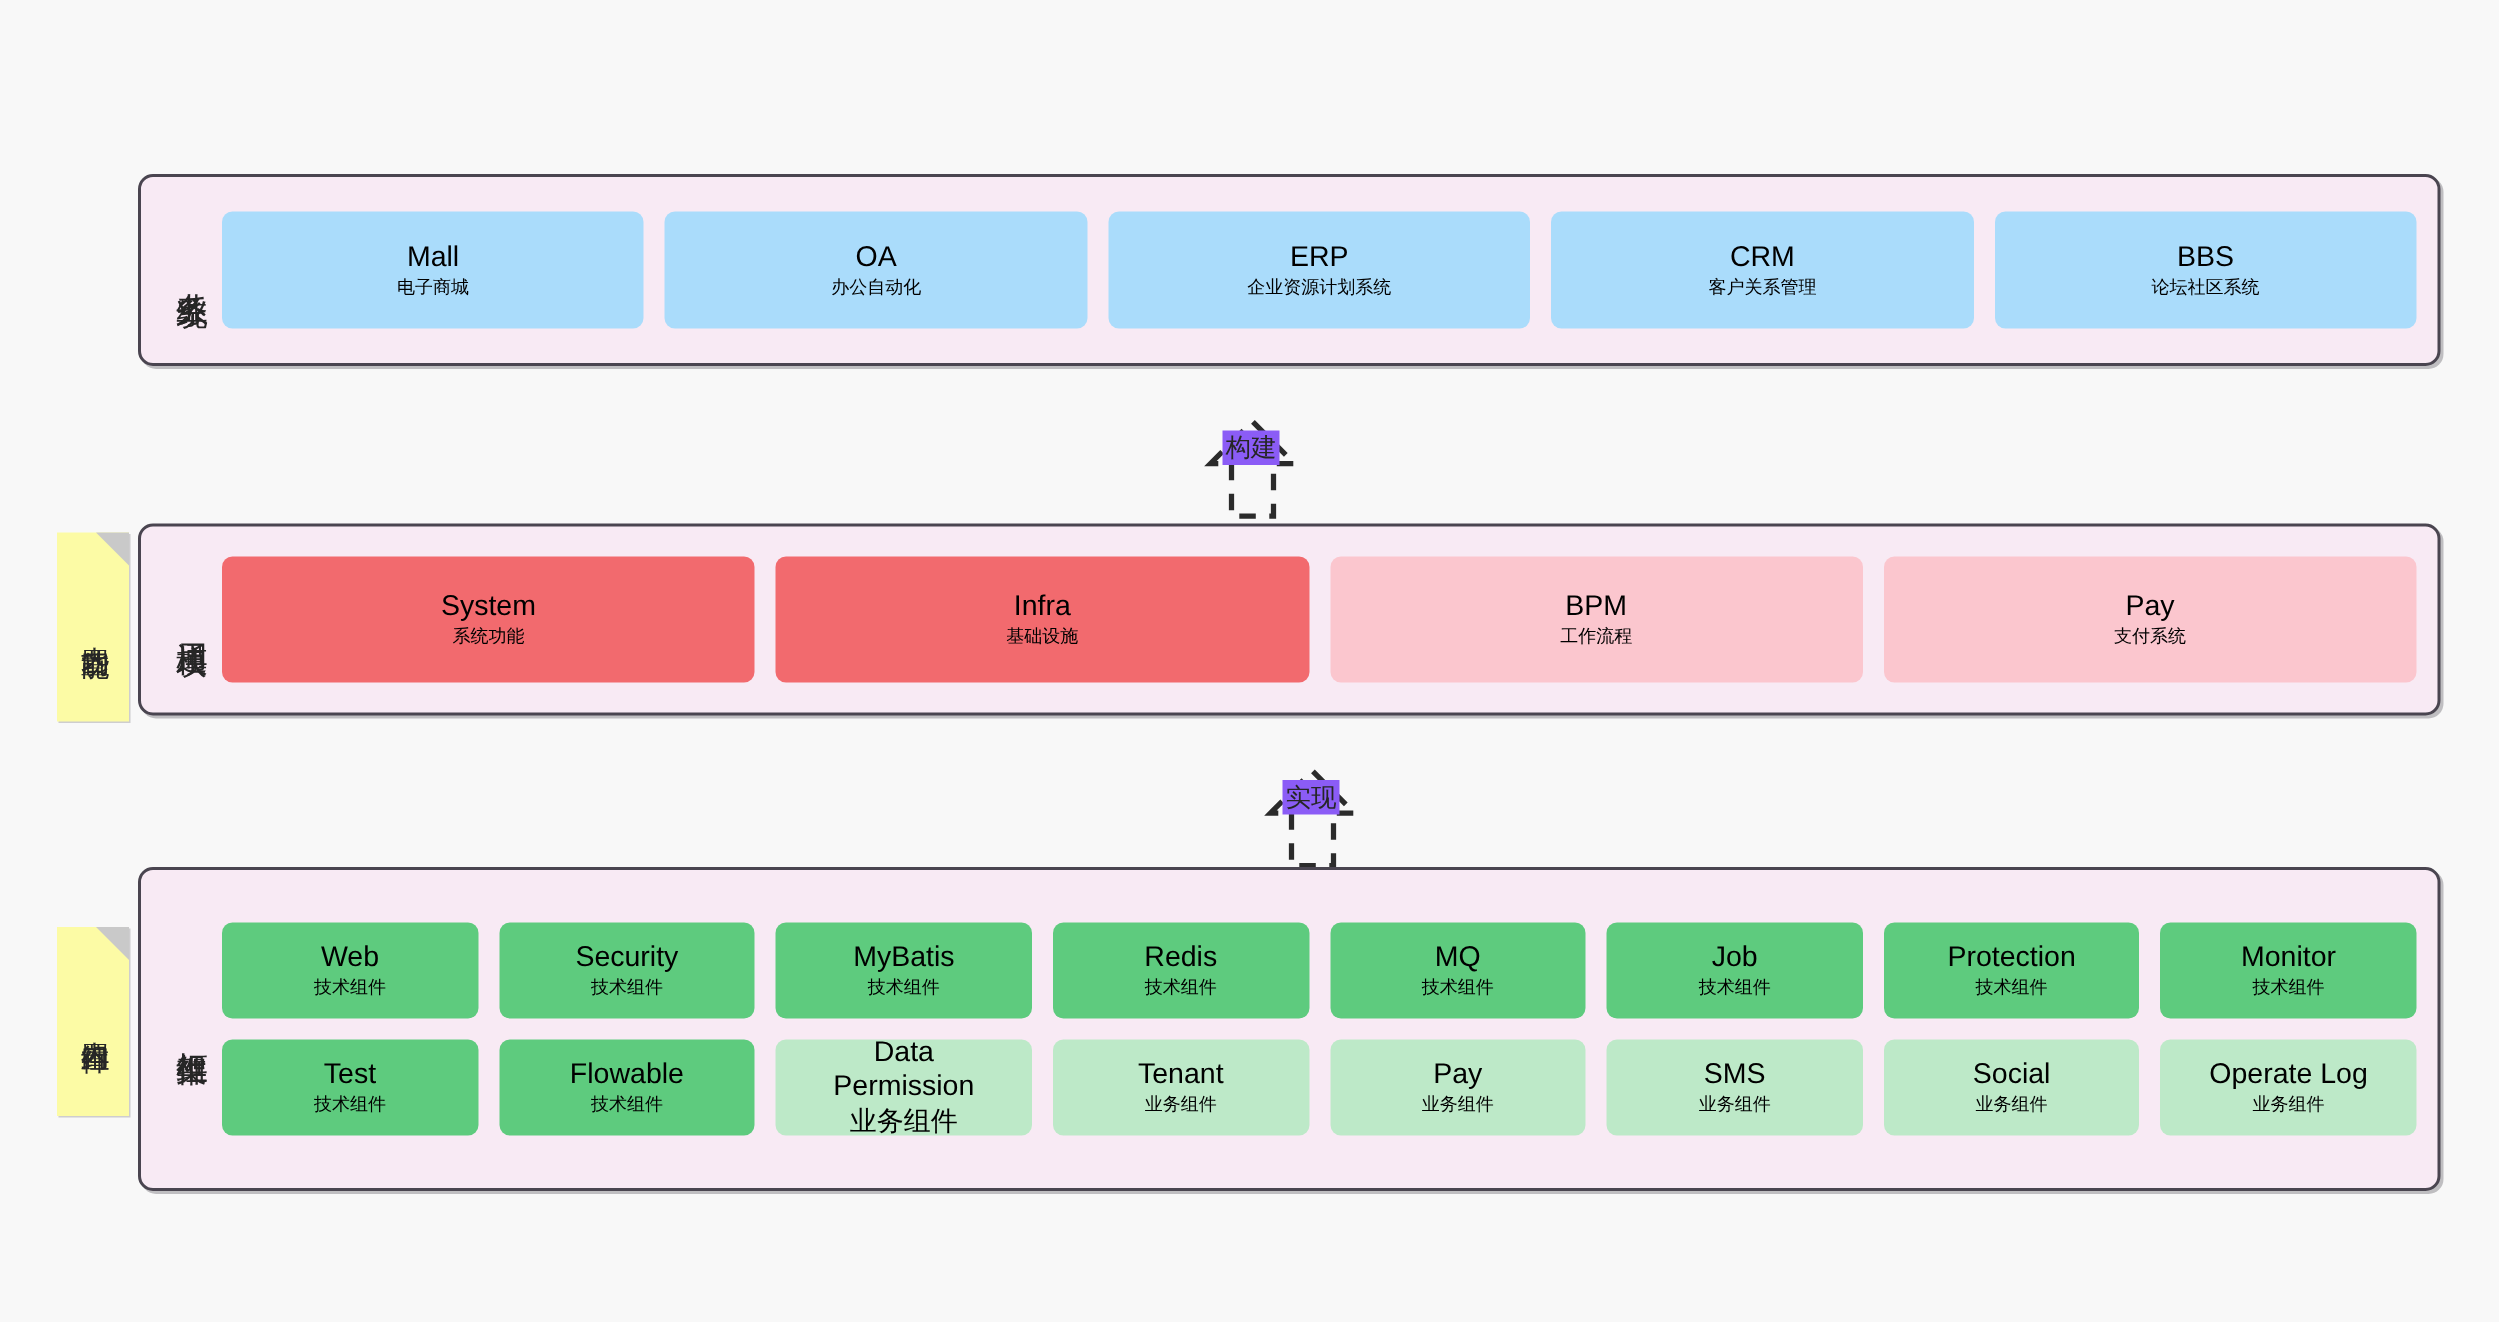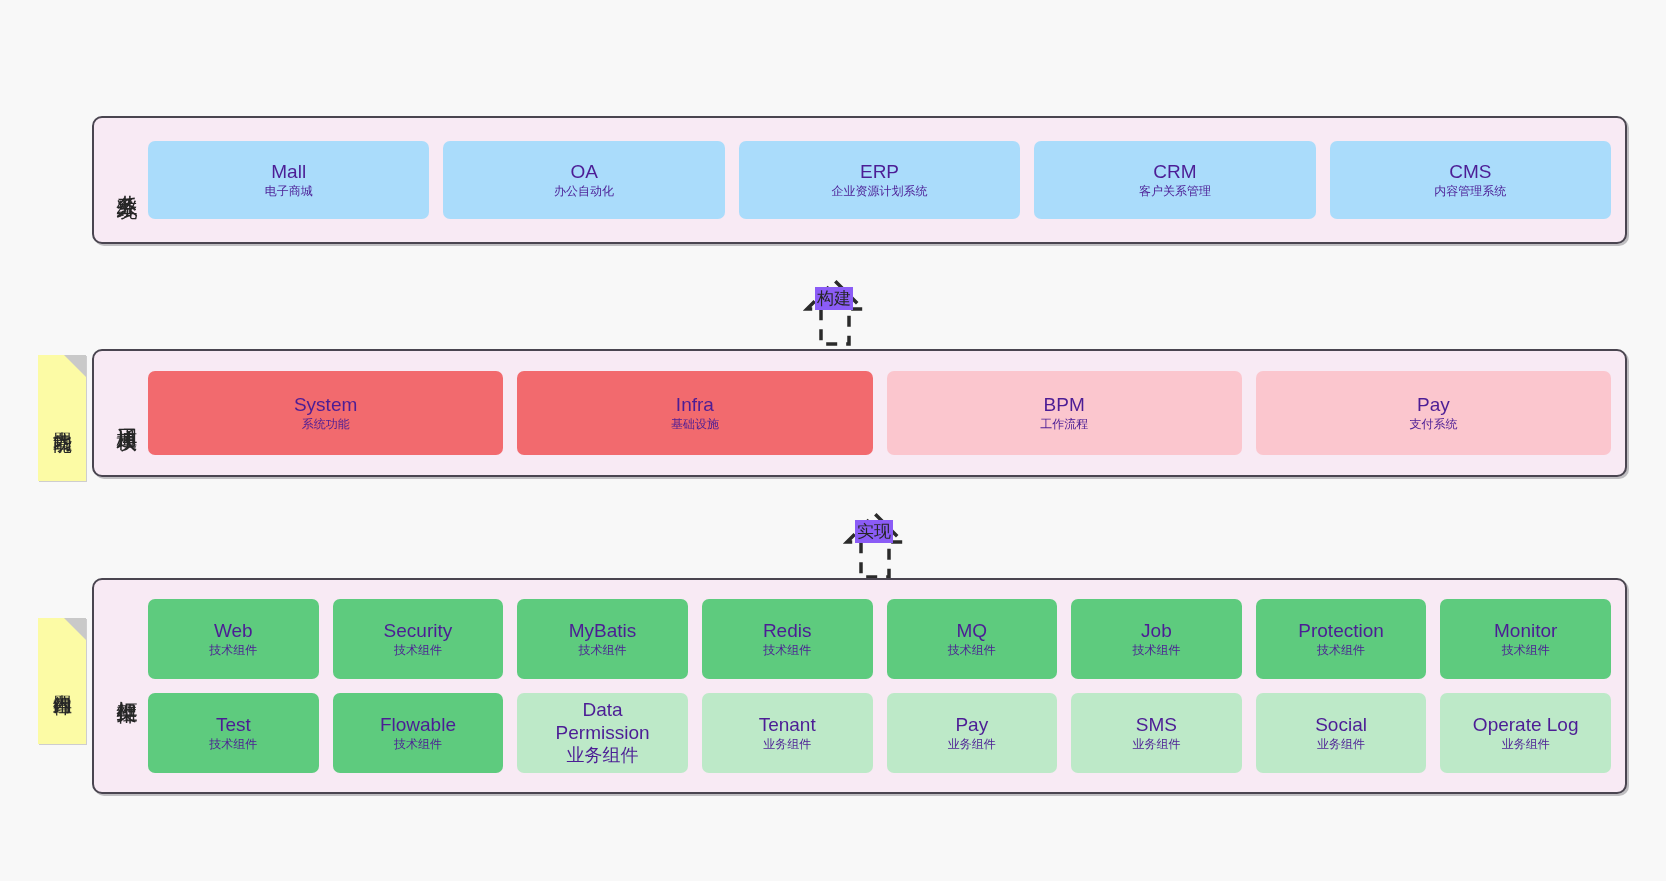--- a/index.html
+++ b/index.html
@@ -72,32 +72,32 @@
 
   
   .card {
     flex: 1 1 0;
     border-radius: 7px;
     display: flex;
     flex-direction: column;
     align-items: center;
     justify-content: center;
     text-align: left;
-    color: #4c1d95;
+    color: #000000;
     line-height: 1.2;
     box-sizing: border-box;
     padding: 4px 6px;
   }
   .card .t1 { font-size: 19px; }
   .card .t2 { font-size: 12px; }
   .card .t3 { font-size: 18px; }
 
   .h-top    { height: 78px; }
   .h-mid    { height: 84px; }
-  .h-bottom { height: 80px; }
+  .h-bottom { height: 64px; }
 
   .c-blue        { background: #aadcfb; }
   .c-red         { background: #f26a6e; }
   .c-pink        { background: #fbc6ce; }
   .c-green       { background: #5ecb7e; }
   .c-lightgreen  { background: #bde9c8; }
 
   
   .note {
     position: absolute;
@@ -162,22 +162,22 @@
       </div>
       <div class="card c-blue h-top">
         <span class="t1">ERP</span>
         <span class="t2">企业资源计划系统</span>
       </div>
       <div class="card c-blue h-top">
         <span class="t1">CRM</span>
         <span class="t2">客户关系管理</span>
       </div>
       <div class="card c-blue h-top">
-        <span class="t1">CMS</span>
-        <span class="t2">内容管理系统</span>
+        <span class="t1">BBS</span>
+        <span class="t2">论坛社区系统</span>
       </div>
 
     </div>
   </div>
 
   <div class="arrow-group" style="left:760px; top:262px;">
     <svg width="150" height="86" viewBox="0 0 150 86">
       <path d="M 47 47 L 75 19 L 103 47 L 89 47 L 89 82 L 61 82 L 61 47 Z" fill="none" stroke="#2b2b2b" stroke-width="3.5" stroke-dasharray="11 9" stroke-linejoin="miter"></path>
     </svg>
     <div class="arrow-label" style="left:55px; top:25px;">构建</div>

